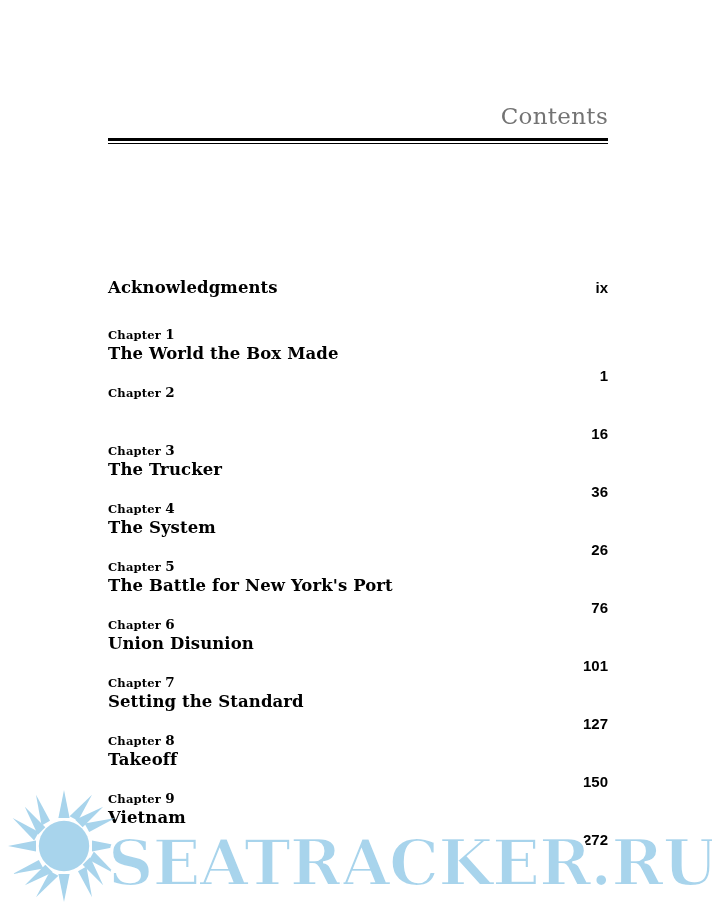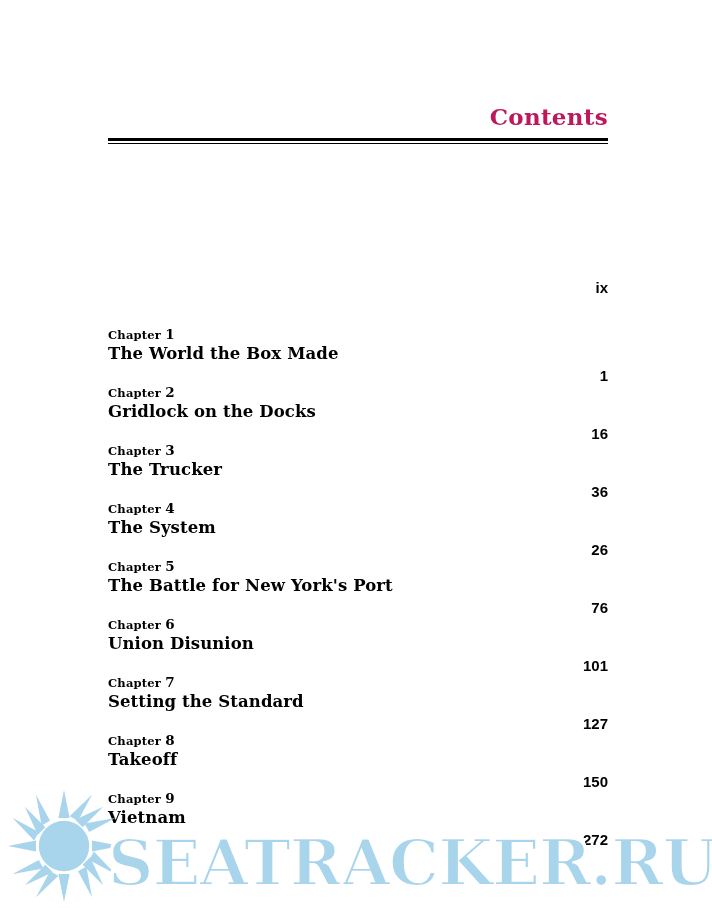--- a/index.html
+++ b/index.html
@@ -20,24 +20,24 @@
     position: absolute;
     inset: 0;
   }
 
   
   .contents-title {
     position: absolute;
     top: 103px;
     right: 104px;
     font-family: "DejaVu Serif", serif;
-    font-weight: bold;
+    font-weight: normal;
     font-size: 23px;
     letter-spacing: 0.3px;
-    color: #be185d;
+    color: #737373;
   }
 
   .rule-group {
     position: absolute;
     left: 108px;
     right: 104px;
     top: 138px;
   }
   .rule-thick {
     height: 3px;
@@ -148,38 +148,38 @@
 
   <div class="rule-group">
     <div class="rule-thick"></div>
     <div class="rule-gap"></div>
     <div class="rule-thin"></div>
   </div>
 
   <div class="toc">
 
     <div class="entry ack">
+      <div class="entry-title">Acknowledgments</div>
       <div class="entry-page">ix</div>
     </div>
 
     <div class="entry">
       <div class="chapter-label">
         <span>Chapter</span>
         <span class="num">1</span>
       </div>
       <div class="entry-title">The World the Box Made</div>
       <div class="entry-page">1</div>
     </div>
 
     <div class="entry">
       <div class="chapter-label">
         <span>Chapter</span>
         <span class="num">2</span>
       </div>
-      <div class="entry-title">Gridlock on the Docks</div>
       <div class="entry-page">16</div>
     </div>
 
     <div class="entry">
       <div class="chapter-label">
         <span>Chapter</span>
         <span class="num">3</span>
       </div>
       <div class="entry-title">The Trucker</div>
       <div class="entry-page">36</div>

